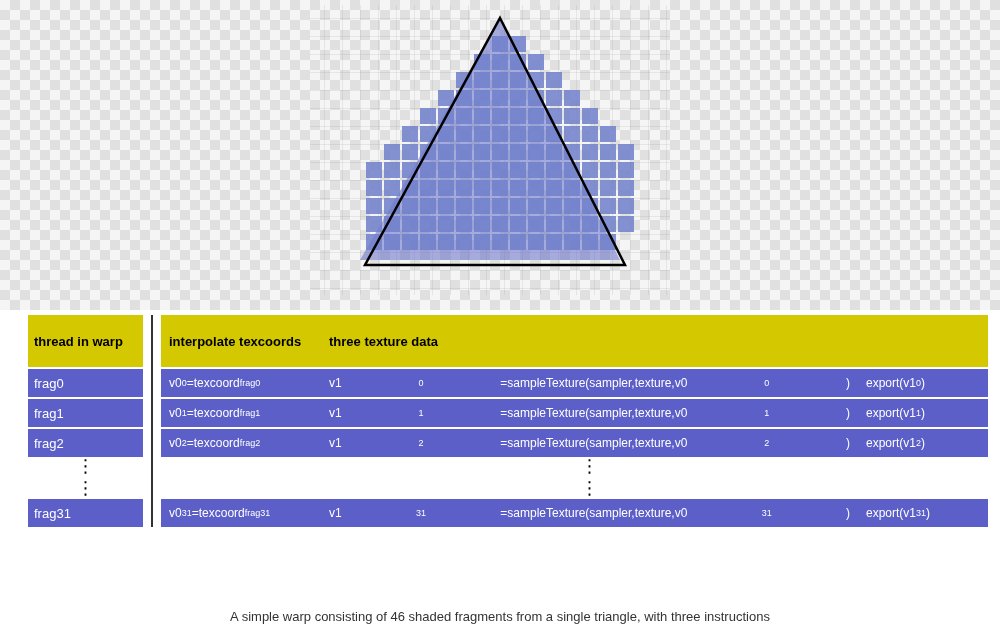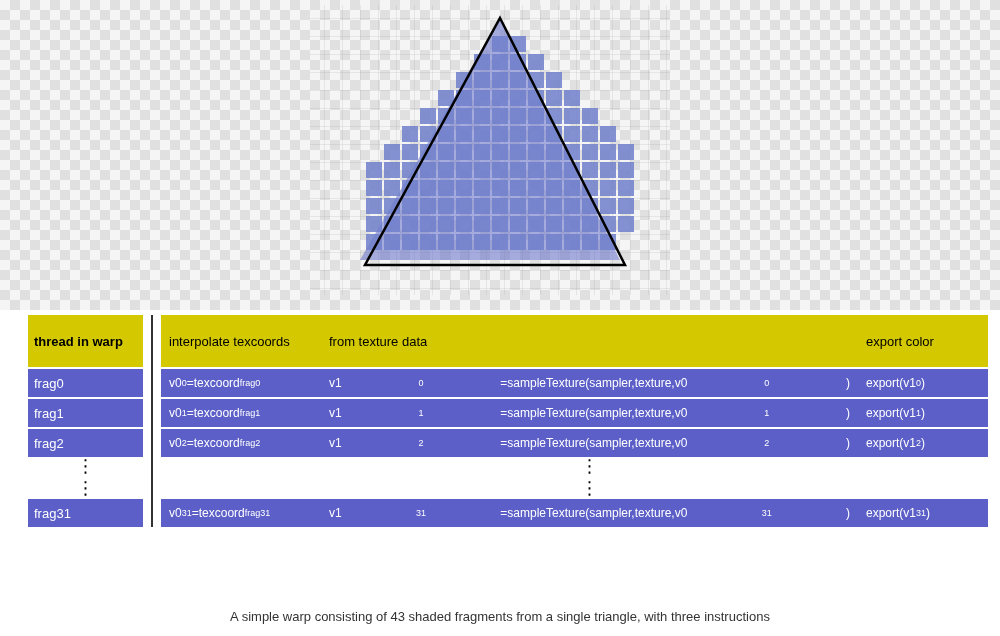--- a/index.html
+++ b/index.html
@@ -108,21 +108,21 @@
 
     .header-row {
       display: flex;
       flex-direction: row;
     }
 
     .header-cell {
       background: #d4c800;
       color: #000;
       font-size: 13px;
-      font-weight: normal;
+      font-weight: bold;
       padding: 12px 8px;
       min-height: 52px;
       display: flex;
       align-items: center;
     }
 
     .header-interpolate {
       width: 160px;
       min-width: 160px;
     }
@@ -396,24 +396,21 @@
 
     <div class="separator"></div>
 
     <div class="main-cols">
 
       <div class="header-row">
         <div class="header-cell header-interpolate">
           <span>interpolate texcoords</span>
         </div>
         <div class="header-cell header-load">
-          <span>from texture data</span>
-        </div>
-        <div class="header-cell header-export">
-          <span>export color</span>
+          <span>three texture data</span>
         </div>
       </div>
 
       <div class="data-row">
         <div class="data-cell data-interpolate">
           v0<sub>0</sub>=texcoord<sub>frag0</sub>
         </div>
         <div class="data-cell data-load">
           v1<sub>0</sub>=sampleTexture(sampler,texture,v0<sub>0</sub>)
         </div>
@@ -461,14 +458,14 @@
         </div>
         <div class="data-cell data-export">
           export(v1<sub>31</sub>)
         </div>
       </div>
     </div>
   </div>
 </div>
 
 <div class="caption">
-  <span>A simple warp consisting of 43 shaded fragments from a single triangle, with three instructions</span>
+  <span>A simple warp consisting of 46 shaded fragments from a single triangle, with three instructions</span>
 </div>
 
 </body></html>

